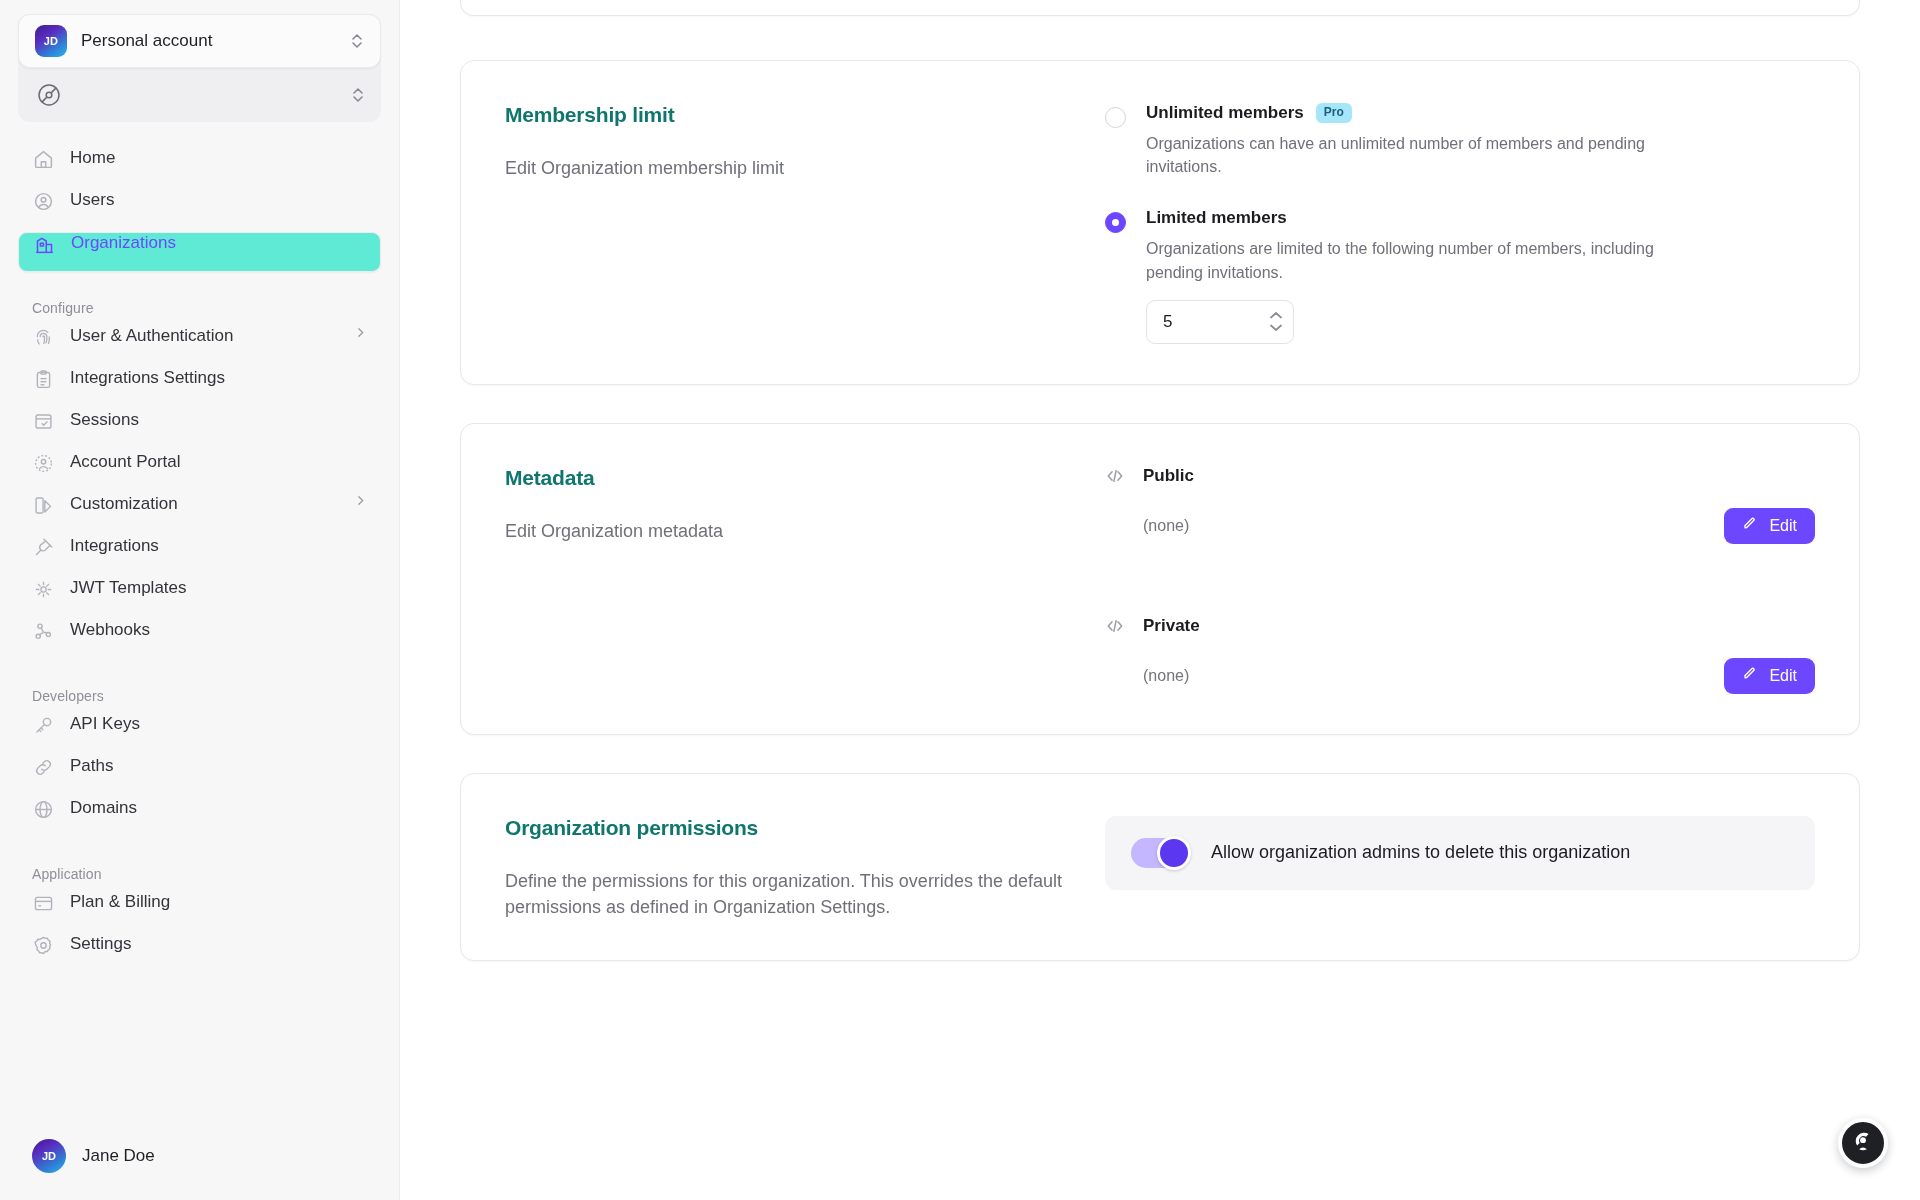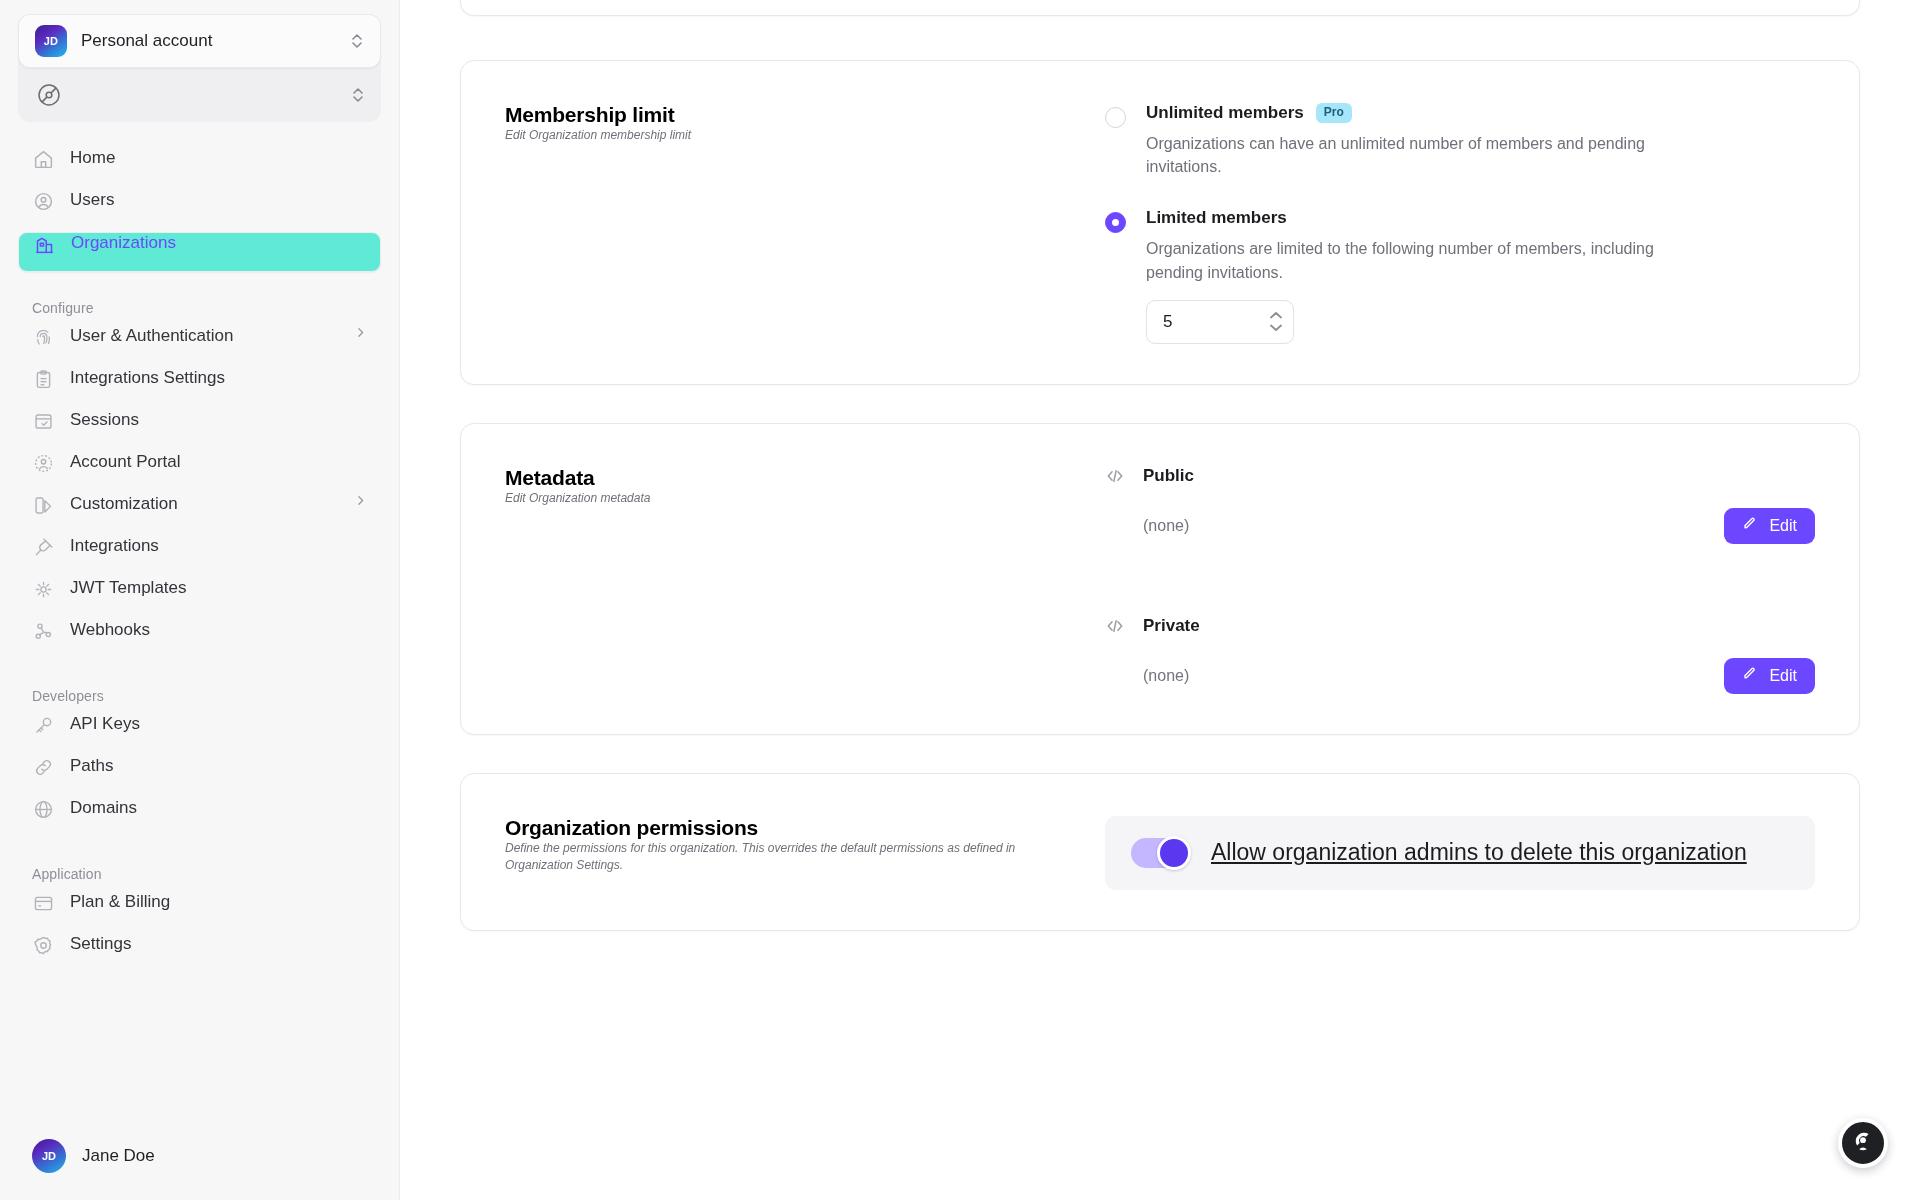--- a/index.html
+++ b/index.html
@@ -106,22 +106,22 @@
   .card-top {
     height: 52px;
     margin-top: -36px;
     border-top: 2px solid #e98b3f;
     display: flex; justify-content: center;
     margin-bottom: 44px;
   }
   .card-body { display: flex; padding: 42px 44px 40px 44px; }
   .card-left { width: 600px; flex: 0 0 600px; padding-right: 30px; }
   .card-right { flex: 1; }
-  .card-h { font-size: 21px; font-weight: 700; color: #000000; letter-spacing: -.2px; }
-  .card-sub { font-size: 12px; color: #6f7079; margin-top: 0; line-height: 1.45; font-style: italic; }
+  .card-h { font-size: 21px; font-weight: 700; color: #0f766e; letter-spacing: -.2px; }
+  .card-sub { font-size: 18px; color: #6f7079; margin-top: 28px; line-height: 1.45; }
 
   
   .radio-row { display: flex; gap: 20px; }
   .radio-row + .radio-row { margin-top: 30px; }
   .radio {
     width: 21px; height: 21px; border-radius: 50%;
     border: 1.5px solid #d3d4da; background:#fff;
     flex: 0 0 21px; margin-top: 4px; cursor: pointer;
     display: flex; align-items: center; justify-content: center;
   }
@@ -181,21 +181,21 @@
     width: 58px; height: 30px; border-radius: 16px;
     background: #c4b6ff; position: relative; cursor: pointer; flex: 0 0 58px;
   }
   .toggle .knob {
     position: absolute; top: -2px; right: -2px;
     width: 34px; height: 34px; border-radius: 50%;
     background: #5b37f0;
     border: 3px solid #fff;
     box-shadow: 0 1px 3px rgba(16,24,40,.2);
   }
-  .perm-label { font-size: 23px; color: #1b1c20; text-decoration: underline; }
+  .perm-label { font-size: 18px; color: #1b1c20; }
 
   
   .fab {
     position: absolute; right: 32px; bottom: 32px;
     width: 50px; height: 50px; border-radius: 50%;
     background: #1f2023;
     border: 4px solid #fff;
     box-shadow: 0 3px 10px rgba(16,24,40,.22);
     display: flex; align-items: center; justify-content: center;
     cursor: pointer;

